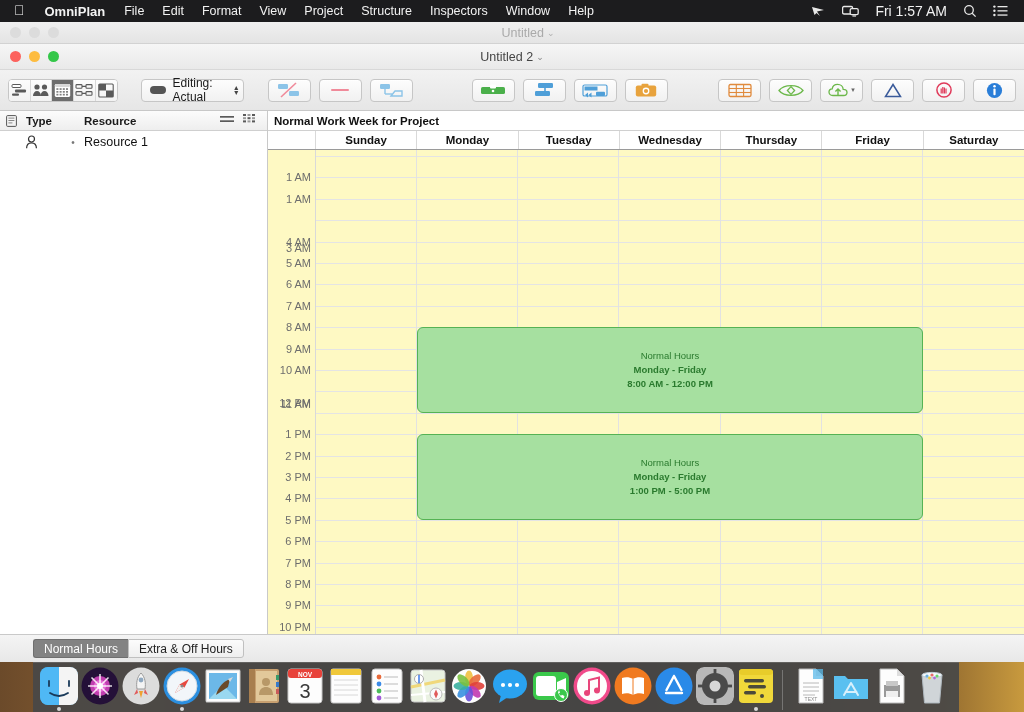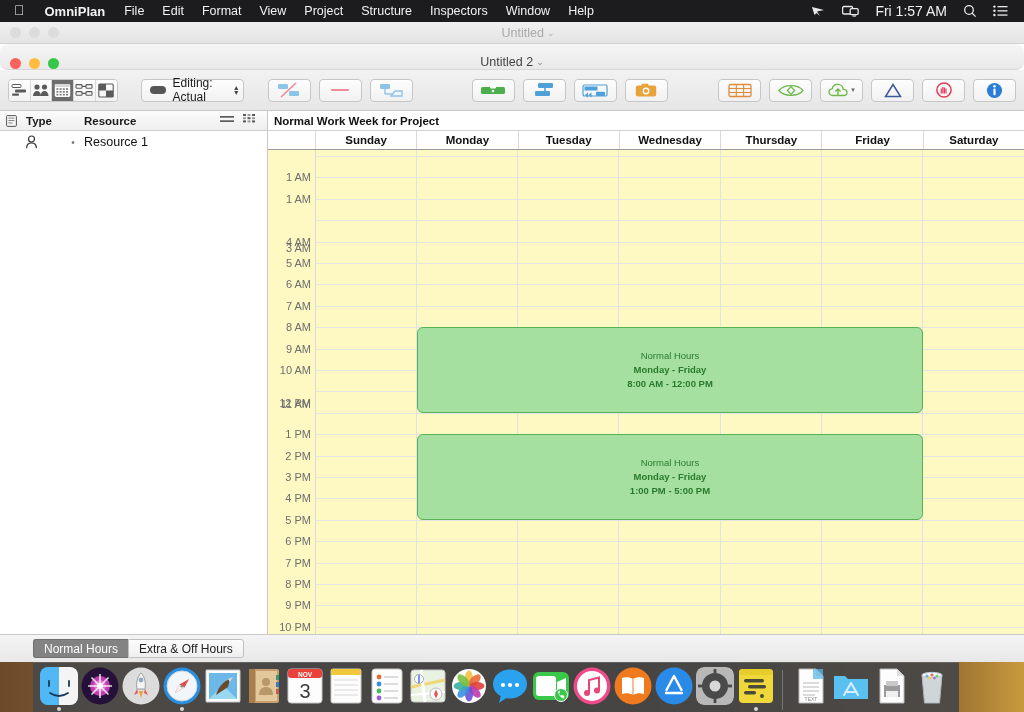--- a/index.html
+++ b/index.html
@@ -73,23 +73,22 @@
     z-index: 10;
     overflow: hidden;
     display: flex; flex-direction: column;
   }
 
   
   #titlebar {
     height: 26px; flex: 0 0 26px;
     background: linear-gradient(#f6f6f6, #e9e9e9);
     border-bottom: 1px solid #d8d8d8;
-    display: flex; align-items: flex-end;
+    display: flex; align-items: center;
     position: relative;
-    border-radius: 8px;
   }
   #titlebar .lights { display: flex; gap: 8px; padding-left: 10px; z-index: 2; }
   #titlebar .light { width: 11px; height: 11px; border-radius: 50%; }
   .light.red { background: #fc625d; }
   .light.yellow { background: #fdbc40; }
   .light.green { background: #34c749; }
   #titlebar .wintitle {
     position: absolute; left: 0; right: 0; text-align: center;
     font-size: 12.5px; color: #444; font-weight: normal;
   }

